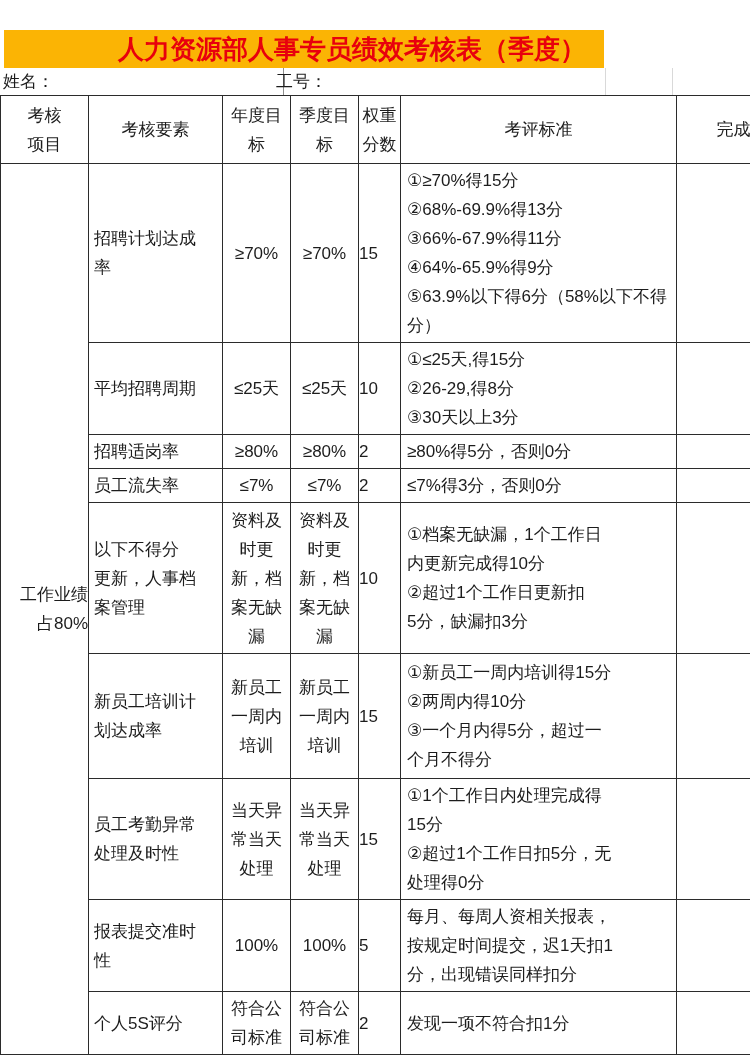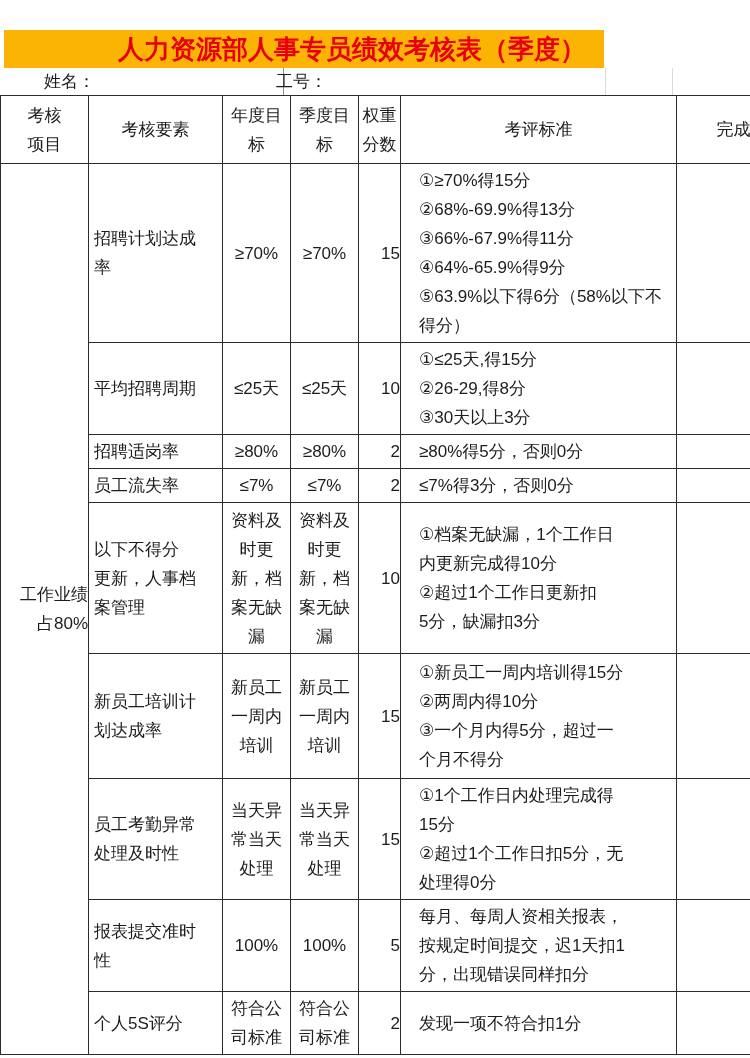--- a/index.html
+++ b/index.html
@@ -13,21 +13,21 @@
   
   .title-bar{
     position:absolute;top:30px;left:4px;width:600px;height:38px;
     background:#FBB404;display:flex;align-items:center;justify-content:flex-end;
     padding-right:18px;box-sizing:border-box;
   }
   .title-text{font-size:26px;font-weight:bold;color:#E8000D;white-space:nowrap;}
 
   
   .name-row{position:absolute;top:68px;left:0;width:750px;height:27px;font-size:17px;line-height:27px;}
-  .name-label{position:absolute;left:3px;top:0;margin-left:41px;}
+  .name-label{position:absolute;left:3px;top:0;}
   .id-label{position:absolute;left:276px;top:0;}
   .name-value{position:absolute;left:58px;top:0;width:220px;height:27px;}
   .id-value{position:absolute;left:343px;top:0;width:255px;height:27px;}
   .vline{position:absolute;top:0;width:1px;height:27px;}
   .vline.dark{left:283px;background:#8f8f8f;}
   .vline.faint1{left:605px;background:#d9d9d9;}
   .vline.faint2{left:672px;background:#d9d9d9;}
 
   
   .tbl-wrap{position:absolute;top:95px;left:0;width:614px;}
@@ -35,22 +35,22 @@
   td{
     border:1px solid #2b2b2b;font-size:17px;line-height:29px;
     vertical-align:middle;padding:0;box-sizing:border-box;
     overflow:hidden;
   }
   td.last{border-right:none;text-align:right;}
   .hd{text-align:center;white-space:pre-line;}
   .c-cat{text-align:right;white-space:pre-line;}
   .c-el{text-align:left;padding:2px 3px 2px 5px;white-space:pre-line;}
   .c-target{text-align:center;white-space:pre-line;padding:2px 1px;}
-  .c-weight{text-align:right;}
-  .c-criteria{text-align:left;padding:2px 4px 2px 18px;white-space:pre-line;}
+  .c-weight{text-align:left;}
+  .c-criteria{text-align:left;padding:2px 4px 2px 6px;white-space:pre-line;}
   tr.hh{height:68px;}
   tr.h1{height:175px;}
   tr.h2{height:88px;}
   tr.h3{height:30px;}
   tr.h4{height:30px;}
   tr.h5{height:151px;}
   tr.h6{height:125px;}
   tr.h7{height:119px;}
   tr.h8{height:86px;margin-top:28px;}
   tr.h9{height:63px;}

